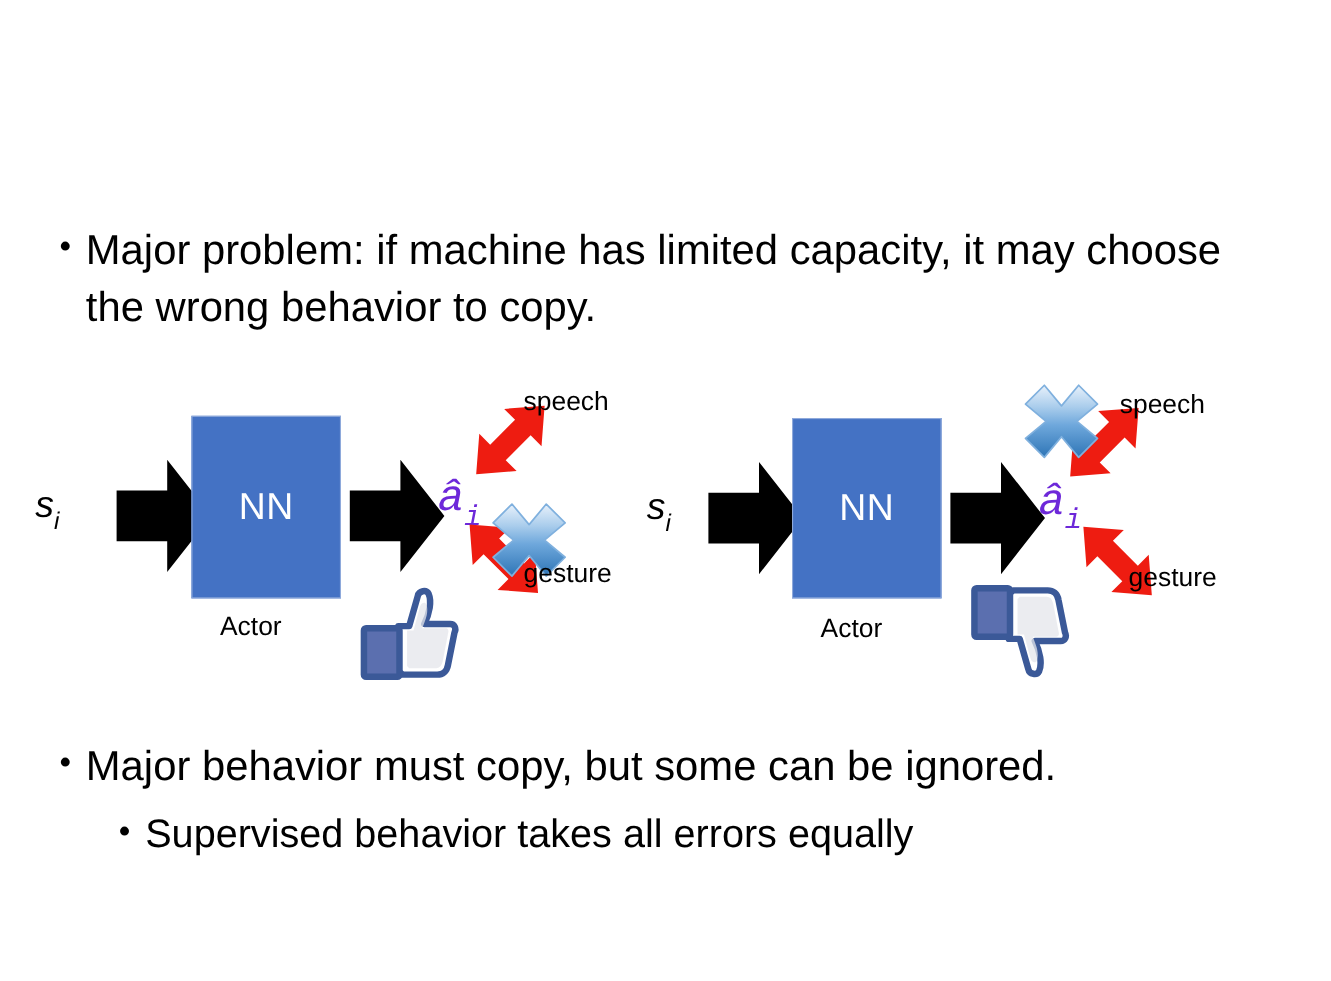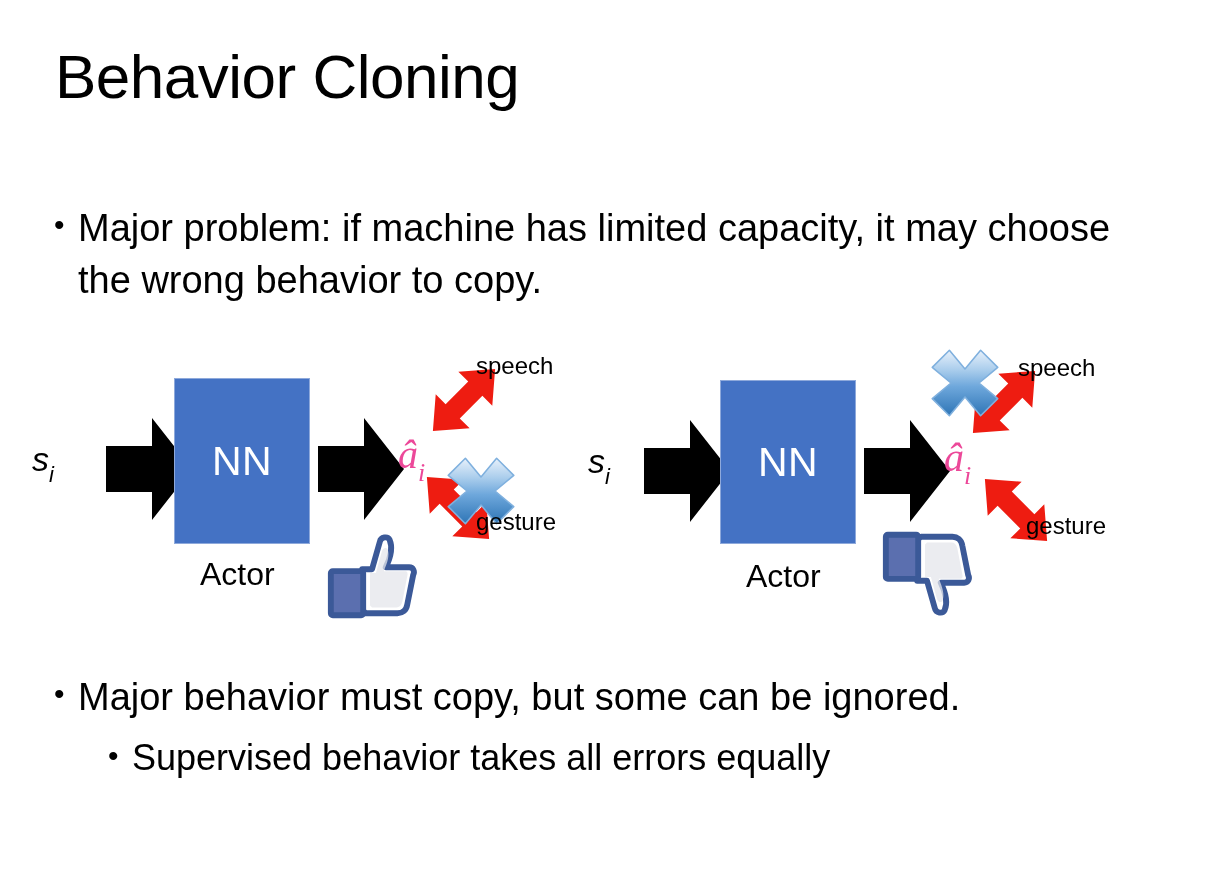--- a/index.html
+++ b/index.html
@@ -71,38 +71,38 @@
   .nn-box{
     position:absolute;
     background:#4472C4;
     border:1px solid #8EA9DB;
     display:flex;
     align-items:center;
     justify-content:center;
   }
   .nn-box .nn-text{
     color:#ffffff;
-    font-size:41px;
+    font-size:34px;
     font-weight:400;
     letter-spacing:0.5px;
   }
 
   .actor-label{
     position:absolute;
-    font-size:32px;
+    font-size:24px;
     color:#000;
     white-space:nowrap;
   }
 
   .ahat{
     position:absolute;
-    font-family:Liberation Serif, serif;
+    font-family:Liberation Mono, monospace;
     font-style:italic;
     font-size:40px;
-    color:#ec4899;
+    color:#6d28d9;
     white-space:nowrap;
     line-height:1;
   }
   .ahat .sub{
     font-size:26px;
     vertical-align:sub;
     position:relative;
     top:4px;
   }
 
@@ -118,21 +118,20 @@
   .blue-x{position:absolute;}
   .thumb{position:absolute;}
 
   svg{display:block;overflow:visible;}
 </style>
 </head>
 <body>
 
 <div class="slide">
 
-  <div class="title">Behavior Cloning</div>
 
   <div class="bullet" id="bullet-top">
     <span class="dot">•</span>
     <span class="btxt">Major problem: if machine has limited capacity, it may choose the wrong behavior to copy.</span>
   </div>
 
   <div class="diagram" id="diagram-left">
 
     <div class="state-label" style="left:14px; top:100px;">
       <span>s</span><span class="sub">i</span>

